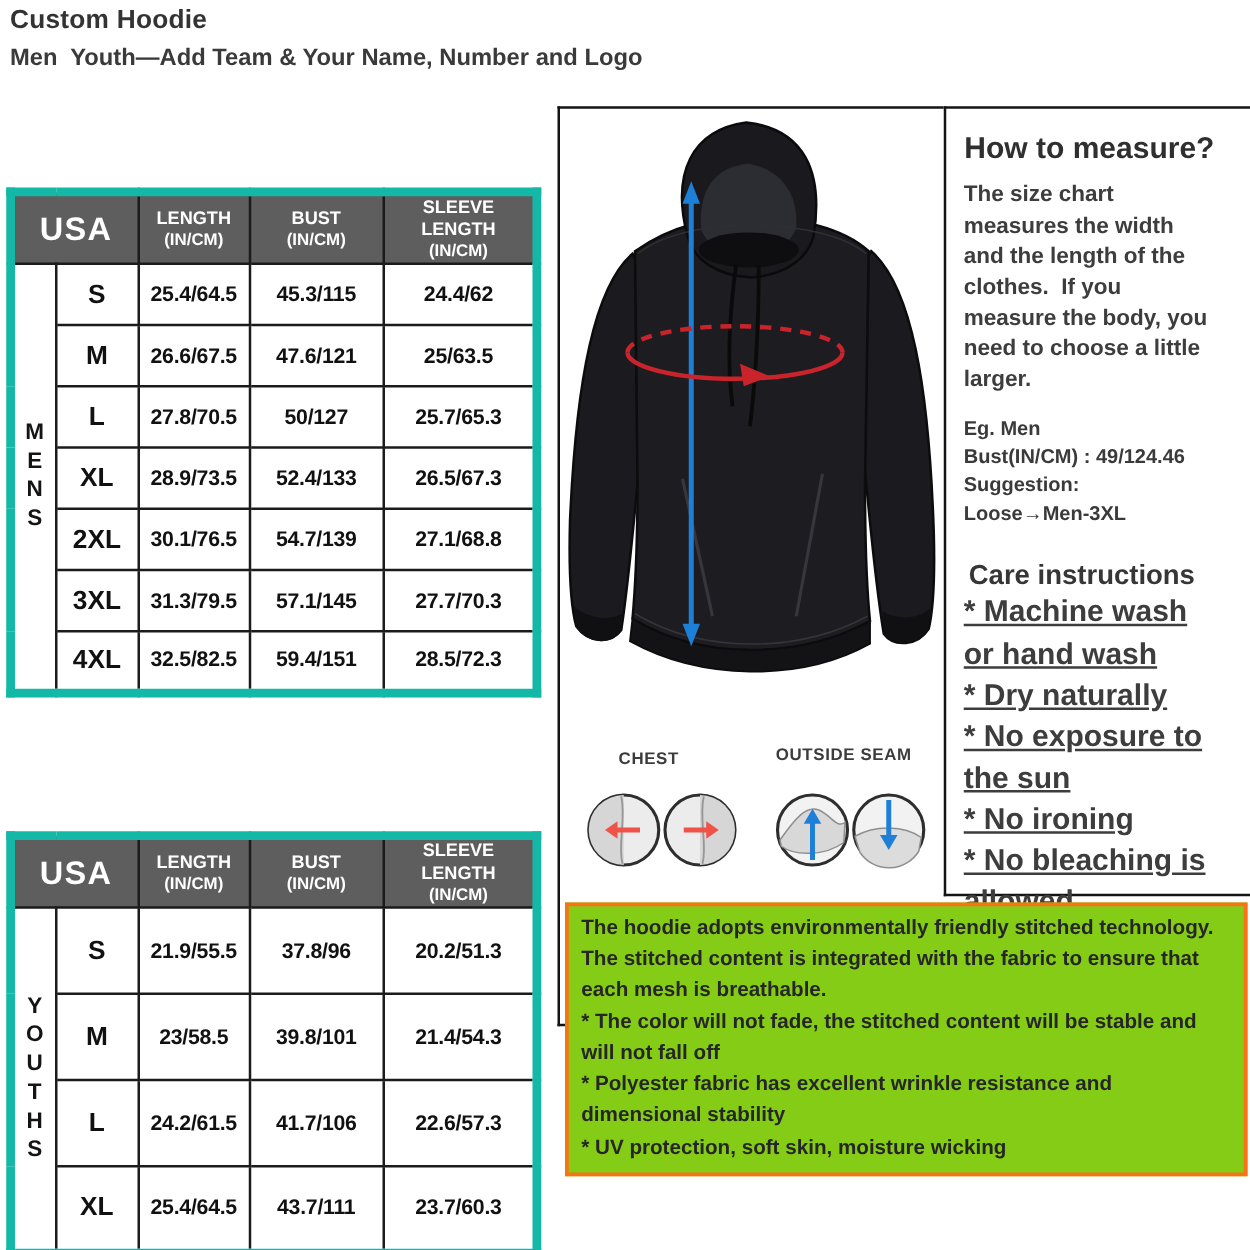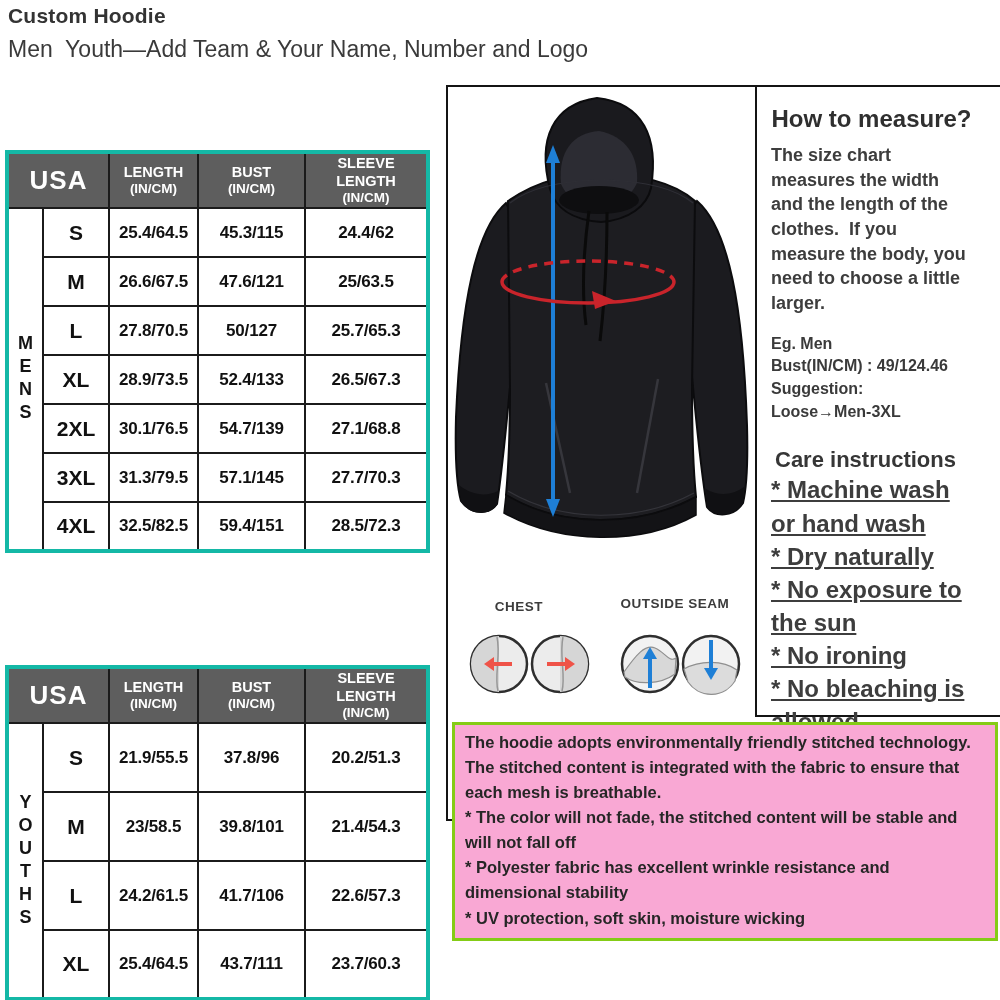--- a/index.html
+++ b/index.html
@@ -2,29 +2,29 @@
 <html><head>
 <meta charset="utf-8">
 <style>
   * { margin:0; padding:0; box-sizing:border-box; }
   html,body { width:1000px; height:1000px; background:#ffffff; overflow:hidden;
               font-family:"Liberation Sans", sans-serif; }
   .abs { position:absolute; }
 
   
   #title1 { left:8px; top:4px; font-size:21px; font-weight:700; color:#333; letter-spacing:.2px; }
-  #title2 { left:8px; top:36px; font-size:23px; font-weight:400; color:#3a3a3a; white-space:pre-wrap; }
+  #title2 { left:8px; top:36px; font-size:19px; font-weight:700; color:#3a3a3a; white-space:pre-wrap; }
 
   
   table.size-table { border-collapse:collapse; table-layout:fixed; position:absolute;
                      width:421px; background:#fff; }
   #mens-table   { left:5px;  top:150px; }
   #youths-table { left:5px;  top:665px; }
   .size-table td, .size-table th { border:2px solid #1b1b1b; text-align:center; vertical-align:middle; padding:0; }
-  .size-table { border:4px solid #14b8a6; }
+  .size-table { border:7px solid #14b8a6; }
   .size-table thead th { background:#5e5e5e; color:#ffffff; border-color:#1b1b1b; }
   th.usa { font-size:26px; font-weight:700; letter-spacing:1px; }
   .col-head { font-size:14.5px; font-weight:700; line-height:1.25; }
   .col-head .unit { font-size:13.5px; display:block; }
   #mens-table thead tr   { height:55px; }
   #mens-table tbody tr   { height:49px; }
   #youths-table thead tr { height:50px; }
   #youths-table tbody tr { height:69px; }
   td.group-cell { width:36px; }
   .vlabel { writing-mode:vertical-rl; text-orientation:upright; margin:0 auto;
@@ -44,22 +44,22 @@
   #outside-seam-label { left:152px; top:509px; width:150px; }
 
   
   #how-heading { font-size:24px; font-weight:700; color:#2f2f2f; text-align:center; margin-top:8px; }
   #how-intro   { font-size:18px; font-weight:600; line-height:1.37; margin-top:10px; white-space:pre-wrap; }
   #eg-block    { font-size:16px; font-weight:700; line-height:1.42; margin-top:17px; color:#3a3a3a; }
   #care-heading{ font-size:22px; font-weight:600; margin-top:24px; padding-left:4px; color:#363636; }
   .care-item   { font-size:24px; font-weight:600; line-height:1.38; color:#3d3d3d;text-decoration:underline; }
 
   
-  #desc-box { left:452px; top:722px; width:546px; height:219px; border:3px solid #84cc16;
-              background:#f9a8d4; padding:5px 10px 0 10px; }
+  #desc-box { left:452px; top:722px; width:546px; height:219px; border:3px solid #f97316;
+              background:#84cc16; padding:5px 10px 0 10px; }
   .desc-par { font-size:16.5px; font-weight:600; line-height:1.52; color:#262626; }
 </style>
 </head>
 <body>
 
 <div class="abs" id="title1">Custom Hoodie</div>
 <div class="abs" id="title2">Men  Youth—Add Team &amp; Your Name, Number and Logo</div>
 
 <table class="size-table" id="mens-table">
   <colgroup>

